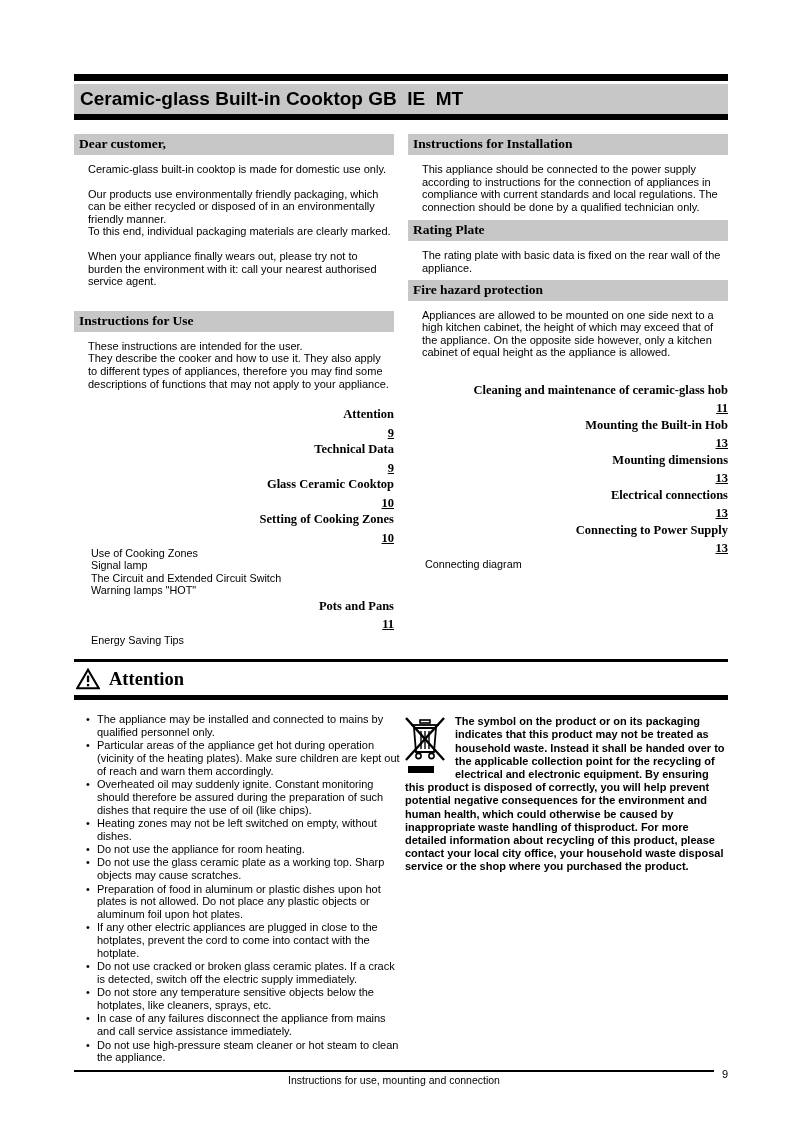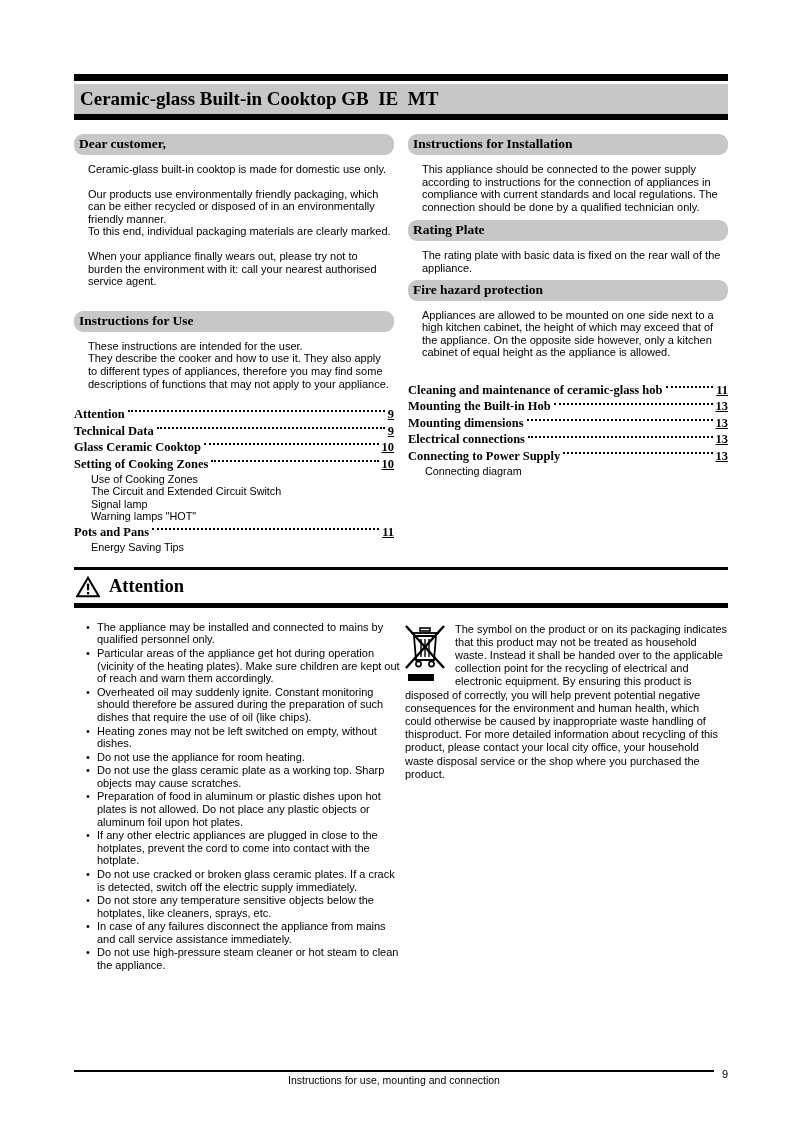--- a/index.html
+++ b/index.html
@@ -10,42 +10,42 @@
   }
   .page { position:absolute; left:74px; top:74px; width:654px; }
 
   
   .title-topbar { height:7px; background:#000; }
   .title-bar {
     margin-top:3px; background:#c7c7c7; border-bottom:6px solid #000;
     padding:4px 6px 4px 6px;
   }
   .title-bar h1 {
-    font-family:Liberation Serif, serif; font-weight:bold;
+    font-family:Liberation Sans, sans-serif; font-weight:bold;
     font-size:19px; line-height:22px; white-space:pre;
   }
 
   
   .cols { display:grid; grid-template-columns:1fr 1fr; column-gap:14px; margin-top:14px; }
 
   .sec-bar {
     background:#c7c7c7; padding:2px 5px 3px 5px;
-    font-family:"Liberation Serif", serif; font-weight:bold; font-size:13.5px;border-radius:9px;
+    font-family:"Liberation Serif", serif; font-weight:bold; font-size:13.5px;
   }
   .body-block { padding:8px 2px 0 14px; font-size:11px; line-height:12.6px; }
   .body-block p { margin:0; }
   .gap { height:12px; }
   .sgap { height:7px; }
 
   
   .toc { margin-top:16px; }
   .toc-row {
-    display:flex; align-items:center;
+    display:flex; align-items:flex-end;
     font-family:"Liberation Serif", serif; font-weight:bold;
-    font-size:12.5px; line-height:16.5px;
+    font-size:12.5px; line-height:16.5px;flex-direction:column;
   }
   .toc-dots { flex:1; border-bottom:2px dotted #000; margin:0 3px; transform:translateY(-3px); }
   .toc-page { white-space:nowrap;text-decoration:underline; }
   .toc-sub { padding-left:17px; font-size:10.8px; line-height:12.2px; margin:1px 0 2px 0; }
   .toc-sub div { margin:0; }
 
   
   .attn-band { margin-top:11px; border-top:3px solid #000; }
   .attn-head {
     display:flex; align-items:center; gap:9px; padding:6px 2px 5px 2px;
@@ -54,21 +54,21 @@
   .attn-head .attn-title {
     font-family:"Liberation Serif", serif; font-weight:bold; font-size:18.5px;
   }
 
   
   .attn-cols { display:grid; grid-template-columns:1fr 1fr; margin-top:13px; }
   .bullets { list-style:none; padding-left:12px; font-size:11px; line-height:12.8px; }
   .bullets li { position:relative; padding-left:11px; margin-bottom:0.5px; }
   .bullets li::before { content:"\2022"; position:absolute; left:0; top:0; }
 
-  .recycle { font-size:11px; line-height:13.2px; font-weight:normal; padding:2px 0 0 4px; }
+  .recycle { font-size:11px; line-height:13.2px; font-weight:bold; padding:2px 0 0 4px; }
   .weee { float:left; width:42px; height:60px; margin:1px 8px 0 0; }
 
   
   .footer { position:absolute; left:74px; top:1070px; width:654px; }
   .footer-line { width:640px; border-top:2px solid #000; }
   .footer-inner { position:relative; width:640px; text-align:center; font-size:10.5px; padding-top:2px; }
   .footer-page { position:absolute; right:-14px; top:-4px; font-size:11px; }
 
   svg { display:block; }
 </style>
@@ -119,22 +119,22 @@
           <span class="toc-dots"></span>
           <span class="toc-page">10</span>
         </div>
         <div class="toc-row">
           <span>Setting of Cooking Zones</span>
           <span class="toc-dots"></span>
           <span class="toc-page">10</span>
         </div>
         <div class="toc-sub">
           <div>Use of Cooking Zones</div>
+          <div>Signal lamp</div>
           <div>The Circuit and Extended Circuit Switch</div>
-          <div>Signal lamp</div>
           <div>Warning lamps "HOT"</div>
         </div>
         <div class="toc-row">
           <span>Pots and Pans</span>
           <span class="toc-dots"></span>
           <span class="toc-page">11</span>
         </div>
         <div class="toc-sub">
           <div>Energy Saving Tips</div>
         </div>

